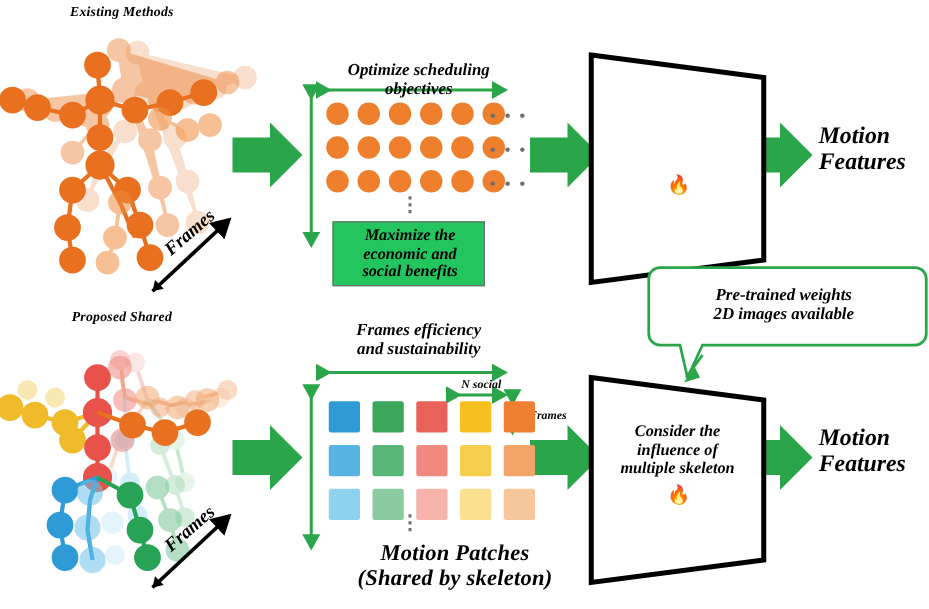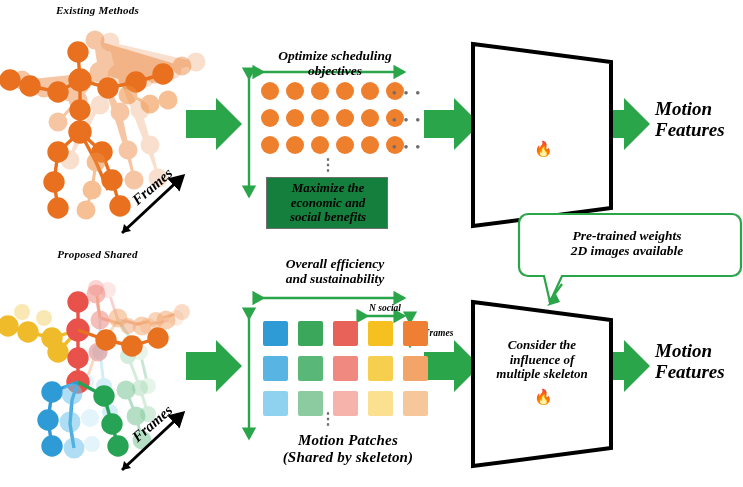--- a/index.html
+++ b/index.html
@@ -11,21 +11,21 @@
   .title{font-size:11px;letter-spacing:.2px;}
   .hdr{font-size:13.5px;}
   .boxtext{font-size:13px;}
   .small{font-size:9.5px;}
   .motion{font-size:19px;line-height:1.1;text-align:left;}
   .frames{font-size:15px;font-weight:bold;font-style:italic;}
   .dots-h{position:absolute;font-size:13px;letter-spacing:2px;color:#6e6e6e;font-weight:bold;}
   .vdots{position:absolute;font-size:13px;color:#6e6e6e;font-weight:bold;line-height:.6;text-align:center;}
   .patch{position:absolute;border-radius:2px;}
   .dot{position:absolute;border-radius:50%;background:#ee7f2d;}
-  .mbox{position:absolute;border:1.6px solid #6f6f6f;background:#15803d;box-sizing:border-box;}
+  .mbox{position:absolute;border:1.6px solid #6f6f6f;background:#22c55e;box-sizing:border-box;}
   svg{position:absolute;left:0;top:0;overflow:visible;}
   .flame{position:absolute;font-size:15px;line-height:1;}
 </style>
 </head>
 <body>
 
 <div class="stage">
 
   <svg width="743" height="487" viewBox="0 0 743 487">
     <defs>
@@ -298,21 +298,21 @@
   <div class="lbl motion" style="left:655px;top:99px;width:90px;text-align:left;">Motion
 Features</div>
 
   <div class="lbl hdr" style="left:517px;top:228px;width:220px;">Pre-trained weights
 2D images available</div>
 
   <div class="lbl title" style="left:10px;top:248px;width:175px;">Proposed Shared</div>
 
   <div class="frames" style="position:absolute;left:129px;top:433px;transform:rotate(-41deg);transform-origin:left top;">Frames</div>
 
-  <div class="lbl hdr" style="left:250px;top:256px;width:170px;">Overall efficiency
+  <div class="lbl hdr" style="left:250px;top:256px;width:170px;">Frames efficiency
 and sustainability</div>
 
   <div class="lbl small" style="left:357px;top:303px;width:56px;">N social</div>
   <div class="lbl small" style="left:414px;top:328px;width:56px;text-align:left;">N Frames</div>
 
   <div style="position:absolute;left:263px;top:321px;">
     <div class="patch" style="left:0px;  top:0px; width:25px;height:25px;background:#2e9bd6;"></div>
     <div class="patch" style="left:35px; top:0px; width:25px;height:25px;background:#3aa75a;"></div>
     <div class="patch" style="left:70px; top:0px; width:25px;height:25px;background:#e8625a;"></div>
     <div class="patch" style="left:105px;top:0px; width:25px;height:25px;background:#f5c020;"></div>
@@ -325,21 +325,21 @@
     <div class="patch" style="left:140px;top:35px;width:25px;height:25px;background:#f2a469;"></div>
 
     <div class="patch" style="left:0px;  top:70px;width:25px;height:25px;background:#8fd2f0;"></div>
     <div class="patch" style="left:35px; top:70px;width:25px;height:25px;background:#8cca9f;"></div>
     <div class="patch" style="left:70px; top:70px;width:25px;height:25px;background:#f5b3ac;"></div>
     <div class="patch" style="left:105px;top:70px;width:25px;height:25px;background:#fae08f;"></div>
     <div class="patch" style="left:140px;top:70px;width:25px;height:25px;background:#f7c79c;"></div>
   </div>
   <div class="vdots" style="left:320px;top:414px;width:14px;font-size:16px;">⋮</div>
 
-  <div class="lbl title" style="left:243px;top:432px;width:210px;font-size:15px;text-align:center;">Motion Patches
+  <div class="lbl title" style="left:259px;top:432px;width:210px;font-size:18px;text-align:center;">Motion Patches
 (Shared by skeleton)</div>
 
   <div class="lbl boxtext" style="left:481px;top:338px;width:122px;">Consider the
 influence of
 multiple skeleton</div>
   <div class="flame" style="left:534px;top:390px;">🔥</div>
 
   <div class="lbl motion" style="left:655px;top:341px;width:90px;text-align:left;">Motion
 Features</div>
 

